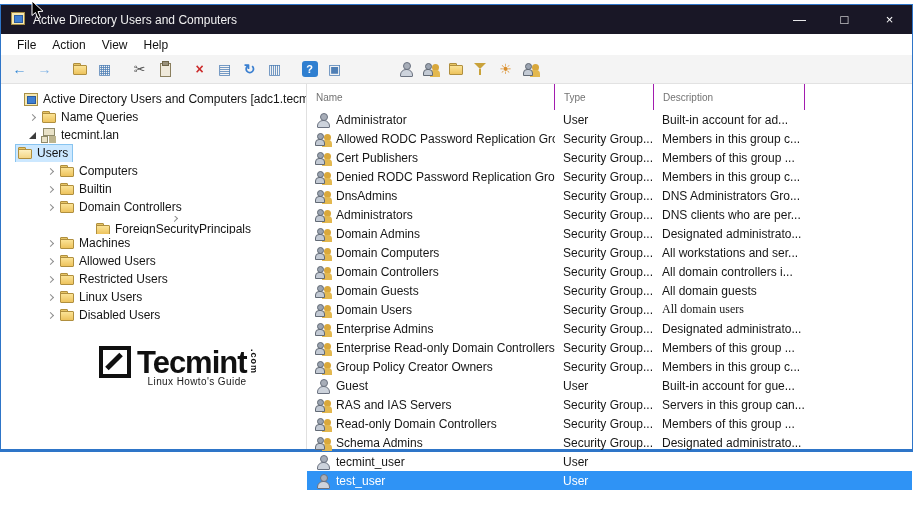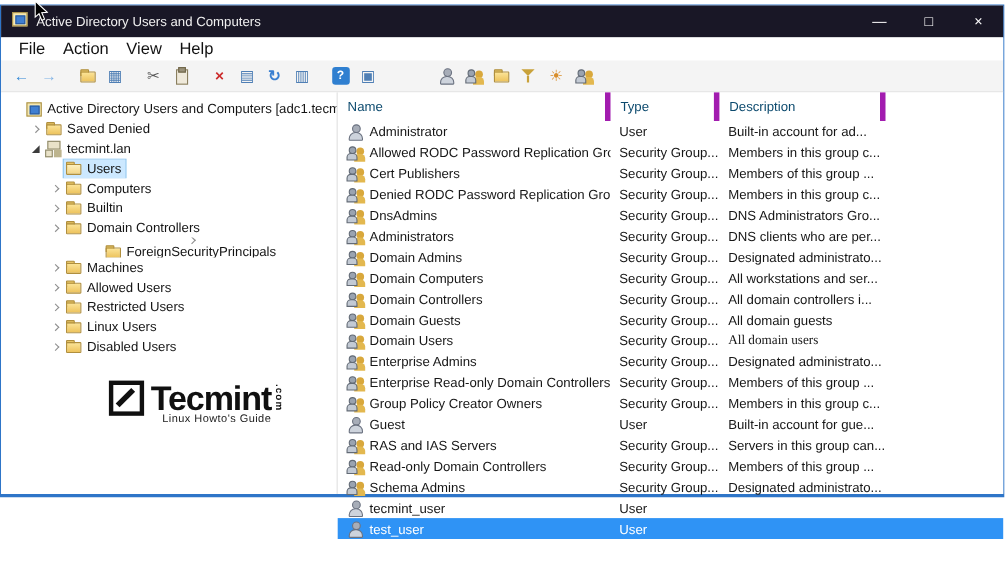--- a/index.html
+++ b/index.html
@@ -12,21 +12,21 @@
 
   
   .titlebar{height:29px;background:#191726;display:flex;align-items:center;flex:none;}
   .title-icon{margin-left:9px;}
   .title-text{color:#f0f0f0;font-size:12px;margin-left:7px;flex:1;white-space:nowrap;overflow:hidden;}
   .win-controls{display:flex;height:100%;}
   .wc{width:45px;display:flex;align-items:center;justify-content:center;color:#fff;font-size:13px;}
 
   
   .menubar{height:21px;background:#fff;display:flex;align-items:center;padding-left:8px;flex:none;}
-  .menu-item{font-size:15px;color:#111;padding:2px 8px;}
+  .menu-item{font-size:12px;color:#111;padding:2px 8px;}
 
   
   .toolbar{height:28px;background:#f4f4f4;border-bottom:1px solid #e2e2e2;display:flex;
     align-items:center;padding-left:6px;flex:none;}
   .tbi{width:25px;height:24px;display:inline-flex;align-items:center;justify-content:center;
     font-size:14px;border-radius:2px;}
   .tbi.gap{margin-left:10px;}
   .tbi.biggap{margin-left:46px;}
   .tbi.bold{font-weight:bold;}
 
@@ -85,22 +85,22 @@
   .wm-row{display:flex;align-items:center;}
   .wm-logo{width:24px;height:24px;border:4px solid #101010;position:relative;display:inline-block;flex:none;}
   .wm-logo::before{content:"";position:absolute;left:1px;top:9px;width:20px;height:5px;
     background:#101010;transform:rotate(-45deg);}
   .wm-brand{font-size:31px;font-weight:bold;color:#101010;letter-spacing:-1px;margin-left:6px;line-height:1;}
   .wm-com{writing-mode:vertical-rl;font-size:9px;font-weight:bold;color:#101010;letter-spacing:1px;margin-left:2px;}
   .wm-tag{font-size:10px;color:#1a1a1a;text-align:right;padding-right:12px;margin-top:-2px;letter-spacing:.4px;}
 
   
   .list-header{display:flex;height:26px;flex:none;align-items:stretch;}
-  .hcell{font-size:12px;color:#0c4a6e;display:flex;align-items:center;padding-left:9px;
-    border-right:5px solid #a21caf;box-sizing:border-box;flex:none;}
+  .hcell{font-size:10px;color:#737373;display:flex;align-items:center;padding-left:9px;
+    border-right:1px solid #a21caf;box-sizing:border-box;flex:none;}
   .lrow{display:flex;height:19px;align-items:center;width:100%;}
   .lrow.selected{background:#2f93f5;color:#fff;}
   .lrow.selected .lcelltext{color:#fff;}
   .cell{display:flex;align-items:center;overflow:hidden;white-space:nowrap;font-size:12px;
     flex:none;box-sizing:border-box;padding-left:8px;height:100%;}
   .cell.name{gap:5px;}
   .lcelltext{color:#161616;}
   .lrow.selected .lcelltext{color:#ffffff;}
 
   .cursor{position:absolute;left:30px;top:0;z-index:50;}
@@ -178,31 +178,31 @@
               <span class="chev none"></span>
               <span class="tsel">
                 <span class="ico ico-rooti"></span>
                 <span class="tlabel">Active Directory Users and Computers [adc1.tecmint.</span>
               </span>
             </div>
             <div class="trow" style="padding-left: 24px;">
               <span class="chev collapsed"></span>
               <span class="tsel">
                 <span class="ico ico-folder"></span>
-                <span class="tlabel">Saved Denied</span>
+                <span class="tlabel">Name Queries</span>
               </span>
             </div>
             <div class="trow" style="padding-left: 24px;">
               <span class="chev expanded"></span>
               <span class="tsel">
                 <span class="ico ico-domain"></span>
                 <span class="tlabel">tecmint.lan</span>
               </span>
             </div>
-            <div class="trow" style="padding-left: 42px;">
+            <div class="trow" style="">
               <span class="chev none"></span>
               <span class="tsel selected">
                 <span class="ico ico-folder open"></span>
                 <span class="tlabel">Users</span>
               </span>
             </div>
             <div class="trow" style="padding-left: 42px;">
               <span class="chev collapsed"></span>
               <span class="tsel">
                 <span class="ico ico-folder"></span>

